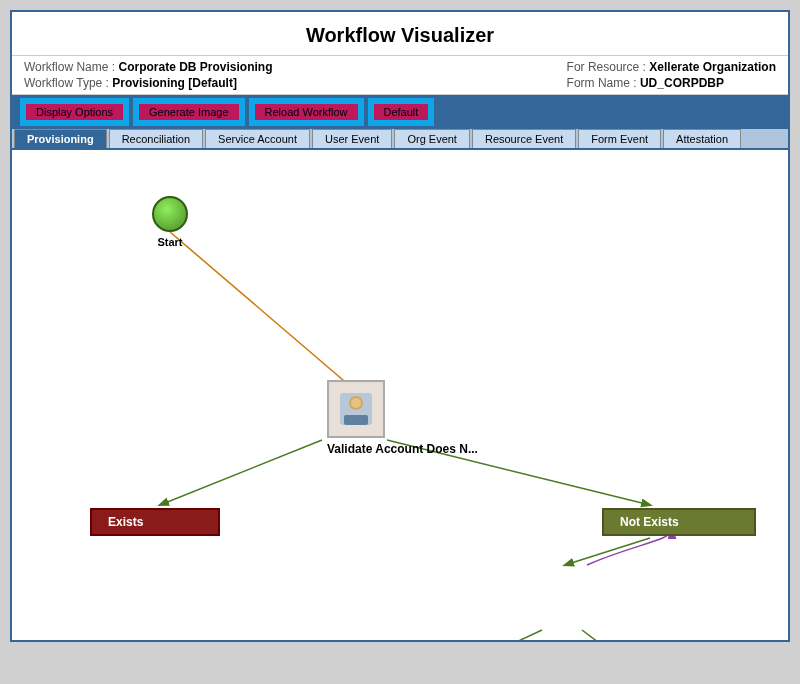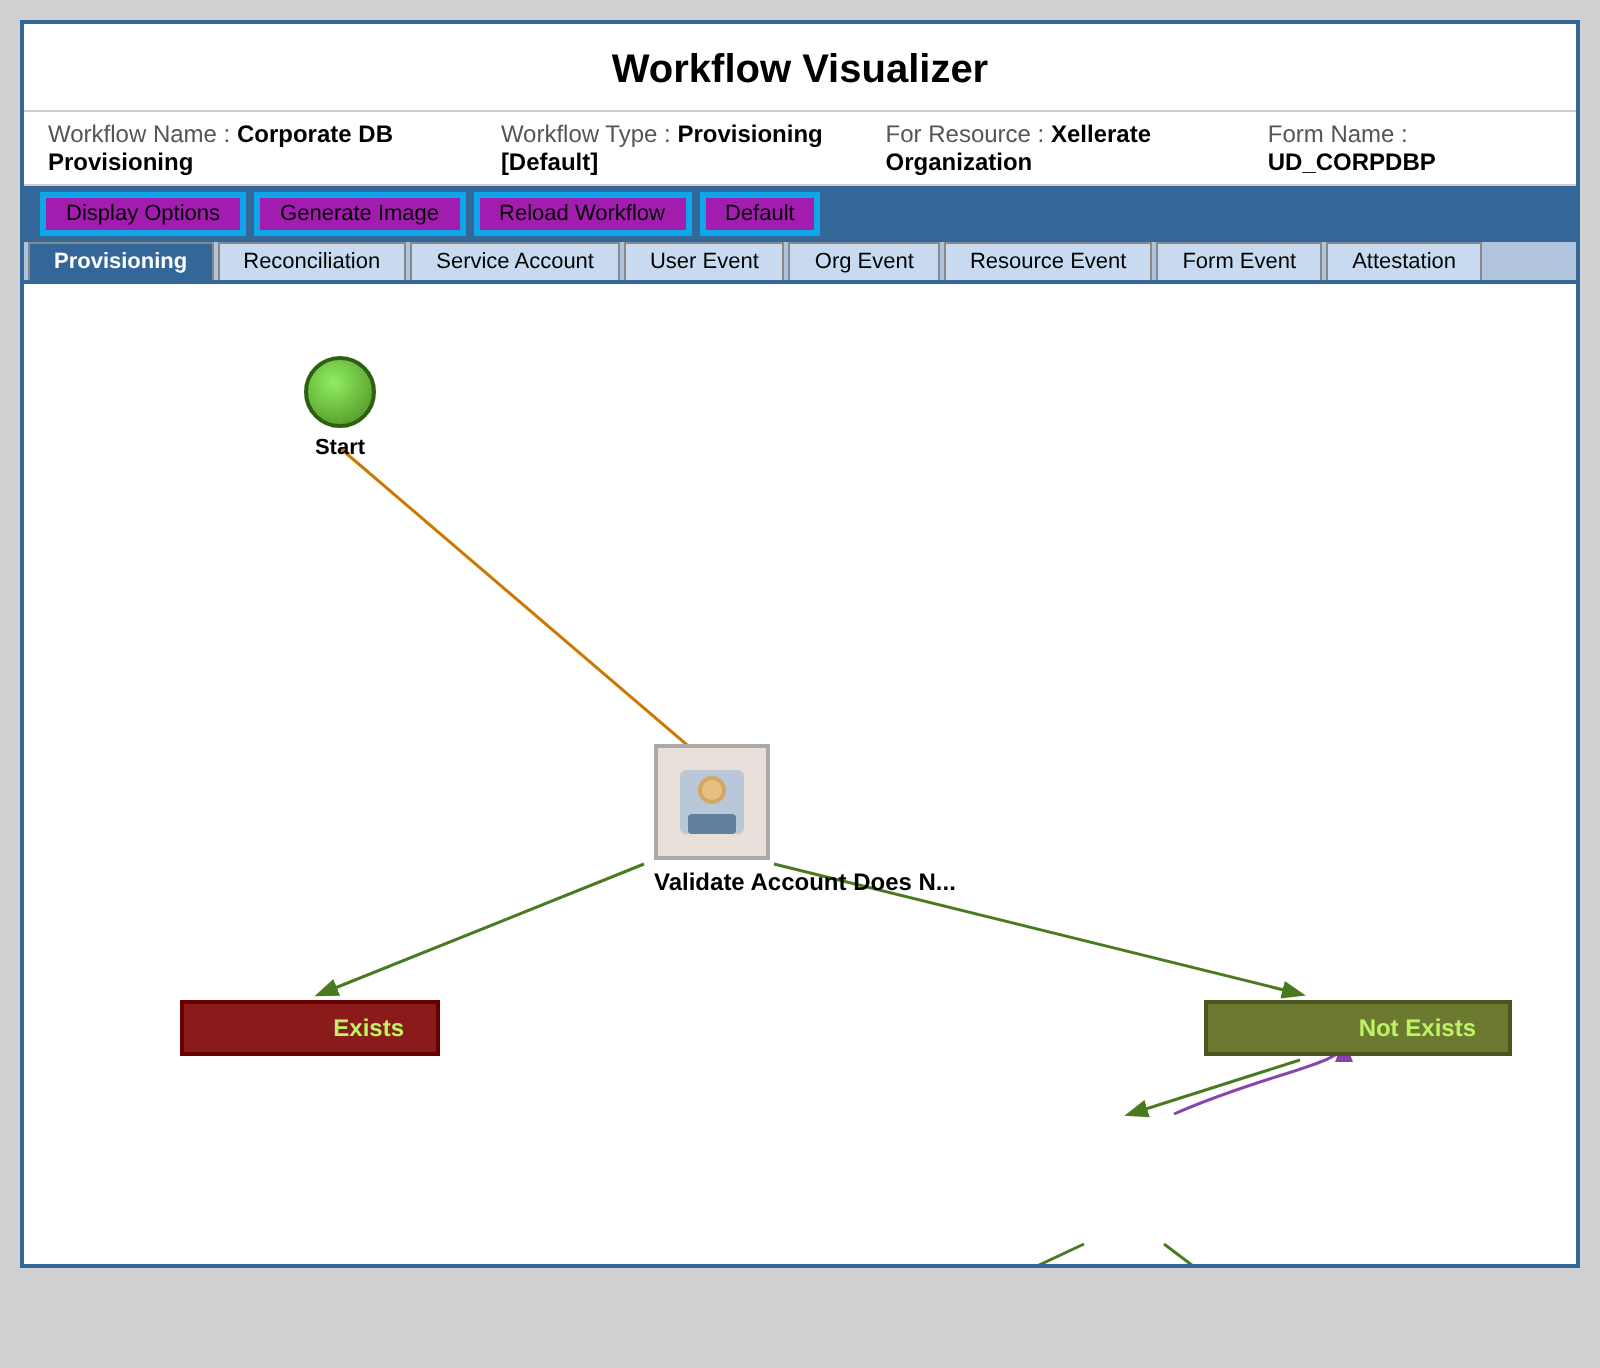--- a/index.html
+++ b/index.html
@@ -24,35 +24,35 @@
     .info-bar {
       background: #fff;
       padding: 4px 12px;
       border-top: 1px solid #ccc;
       border-bottom: 1px solid #ccc;
       display: flex;
       justify-content: space-between;
       font-size: 12px;
     }
 
-    .info-left, .info-right { display: flex; flex-direction: row; gap: 2px; }
+    .info-left, .info-right { display: flex; flex-direction: column; gap: 2px; }
     .info-label { color: #555; }
     .info-value { font-weight: bold; color: #000; }
 
     .toolbar {
       background: #336699;
       padding: 3px 8px;
       display: flex;
       gap: 4px;
       align-items: center;
     }
 
     .toolbar-btn {
-      background: #a21caf;
-      border: 3px solid #0ea5e9;
+      background: #be185d;
+      border: 6px solid #0ea5e9;
       padding: 2px 10px;
       cursor: pointer;
       font-size: 11px;
       color: #000;
     }
 
     .tabs-bar {
       background: #b0c4de;
       display: flex;
       align-items: flex-start;
@@ -98,23 +98,23 @@
       font-size: 11px;
       font-weight: bold;
       color: #000;
     }
 
     .task-box {
       position: absolute;
       padding: 5px 16px;
       font-size: 12px;
       font-weight: bold;
-      color: #bef264;
+      color: #ffffff;
       border: 2px solid #000000;
-      text-align: right;
+      text-align: left;
       min-width: 100px;
     }
 
     .task-red { background: #8b1a1a; border-color: #600; }
     .task-olive { background: #6b7a30; border-color: #4a5520; }
   </style>
 </head>
 <body>
 
 <div class="outer-container">
@@ -185,21 +185,21 @@
 
       <line x1="638" y1="388" x2="553" y2="415" stroke="#4a7a20" stroke-width="1.5" marker-end="url(#arrowGreen)"></line>
 
       <path d="M575,415 C620,395 660,390 660,380" stroke="#8844aa" stroke-width="1.5" fill="none" marker-end="url(#arrowPurple)"></path>
 
       <line x1="530" y1="480" x2="385" y2="548" stroke="#4a7a20" stroke-width="1.5" marker-end="url(#arrowGreen)"></line>
 
       <line x1="570" y1="480" x2="660" y2="548" stroke="#4a7a20" stroke-width="1.5" marker-end="url(#arrowGreen)"></line>
     </svg>
 
-    <div style="position:absolute; top:36px; left:140px; width:36px; height:36px;">
+    <div style="position:absolute; top:46px; left:140px; width:36px; height:36px;">
       <div style="width:36px; height:36px; border-radius:50%; background:radial-gradient(circle at 40% 35%, #90ee60, #4a8a20); border:2px solid #2a6010;"></div>
       <div class="node-label" style="top:40px; left:50%; transform:translateX(-50%);">Start</div>
     </div>
 
     <div style="position:absolute; top:230px; left:315px;">
       <div style="width:58px; height:58px; background:#e8e0d8; border:2px solid #aaa; display:flex; align-items:center; justify-content:center; font-size:32px;">
 
         <svg width="40" height="40" viewBox="0 0 40 40">
           <rect x="4" y="4" width="32" height="32" fill="#b8c8d8" rx="3"></rect>
           <circle cx="20" cy="14" r="7" fill="#d4a860"></circle>

